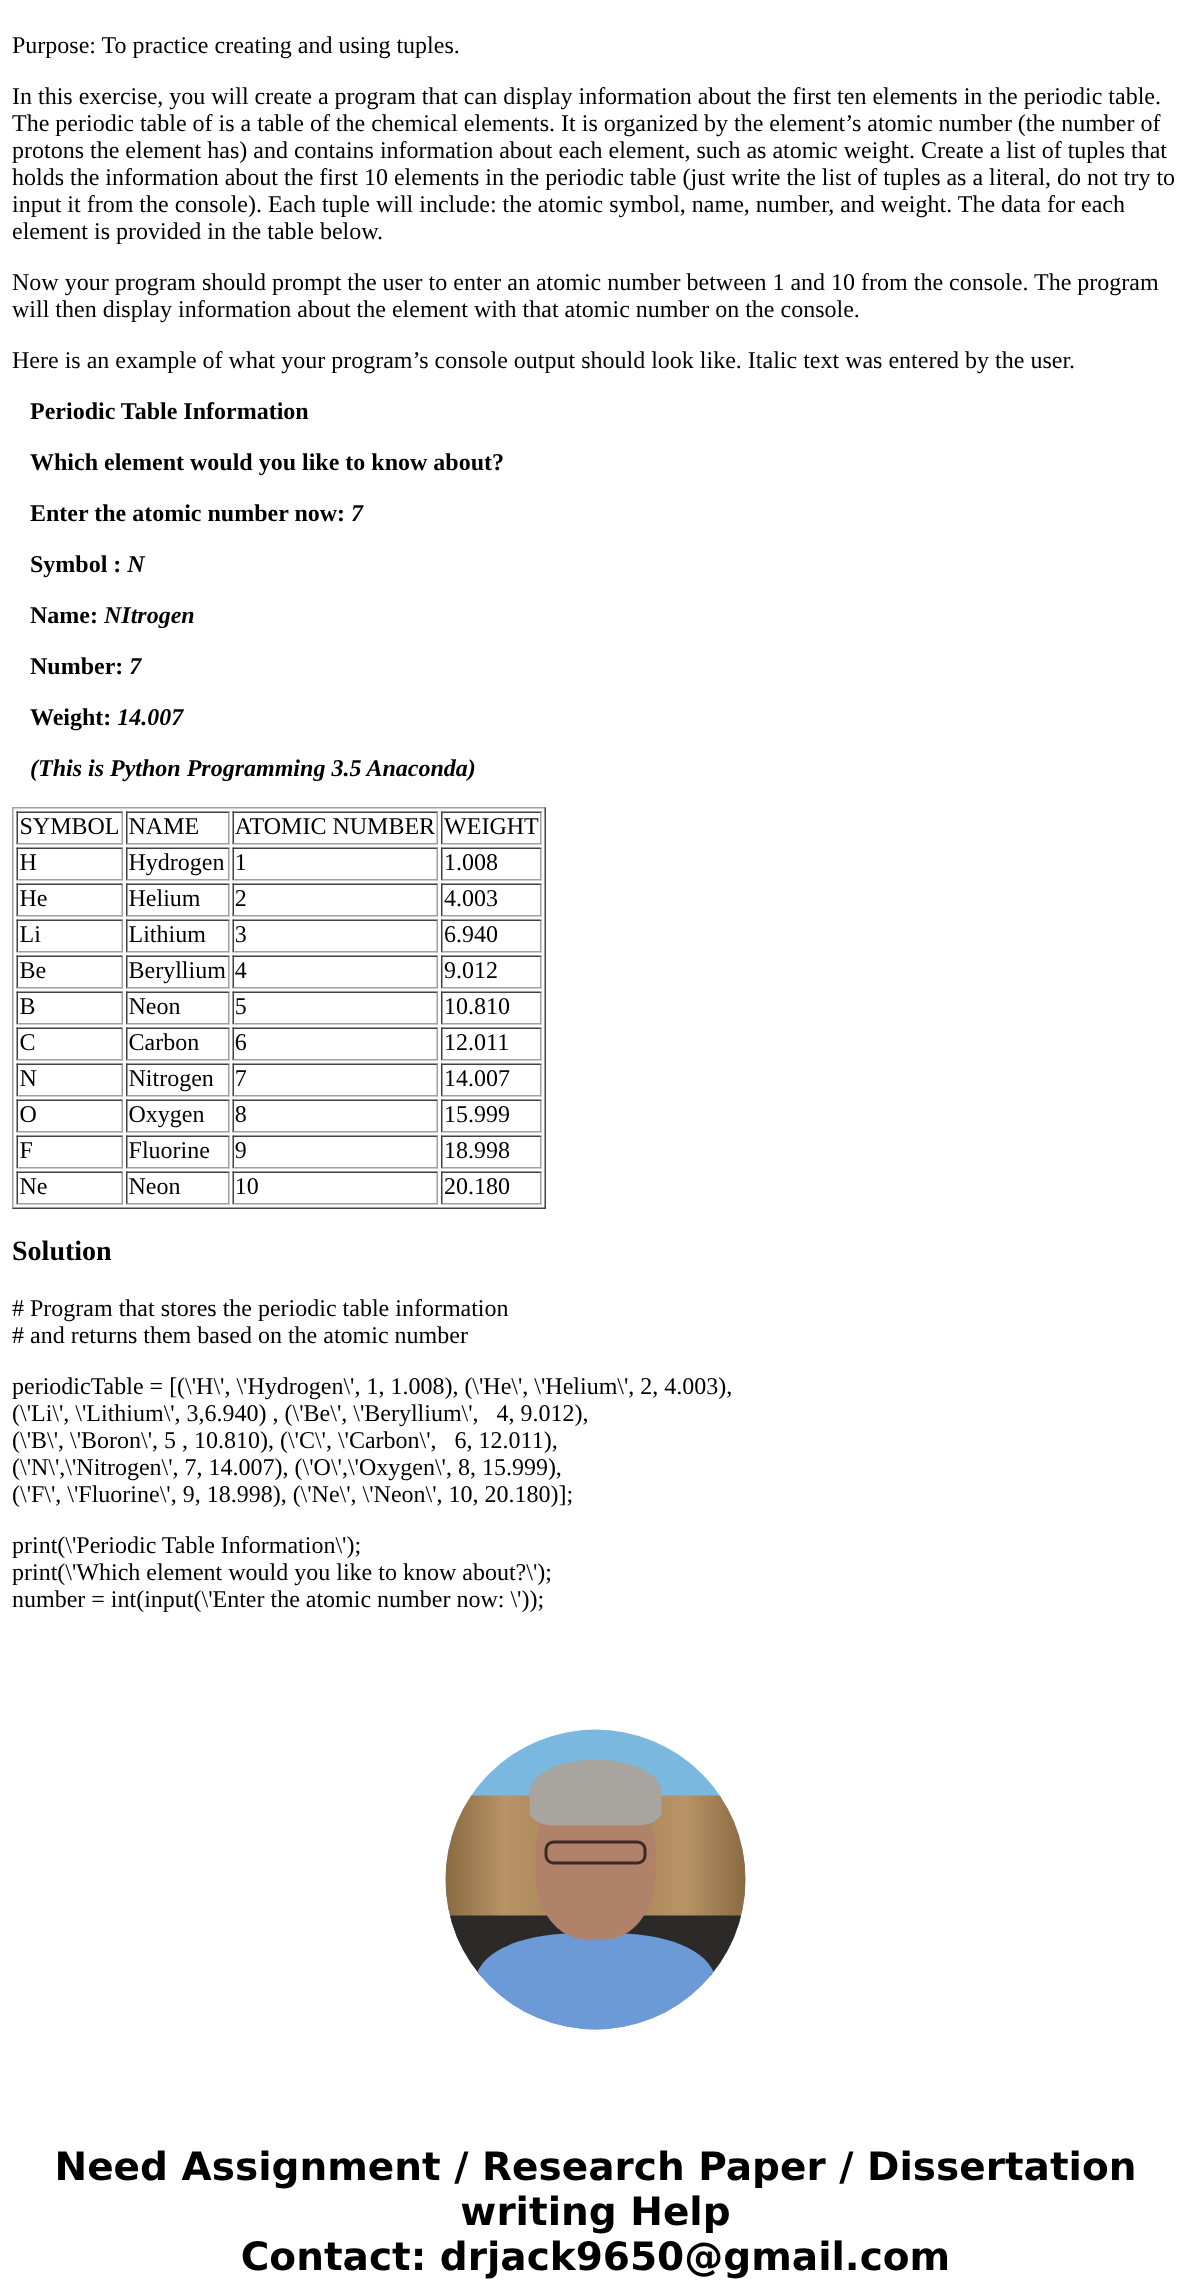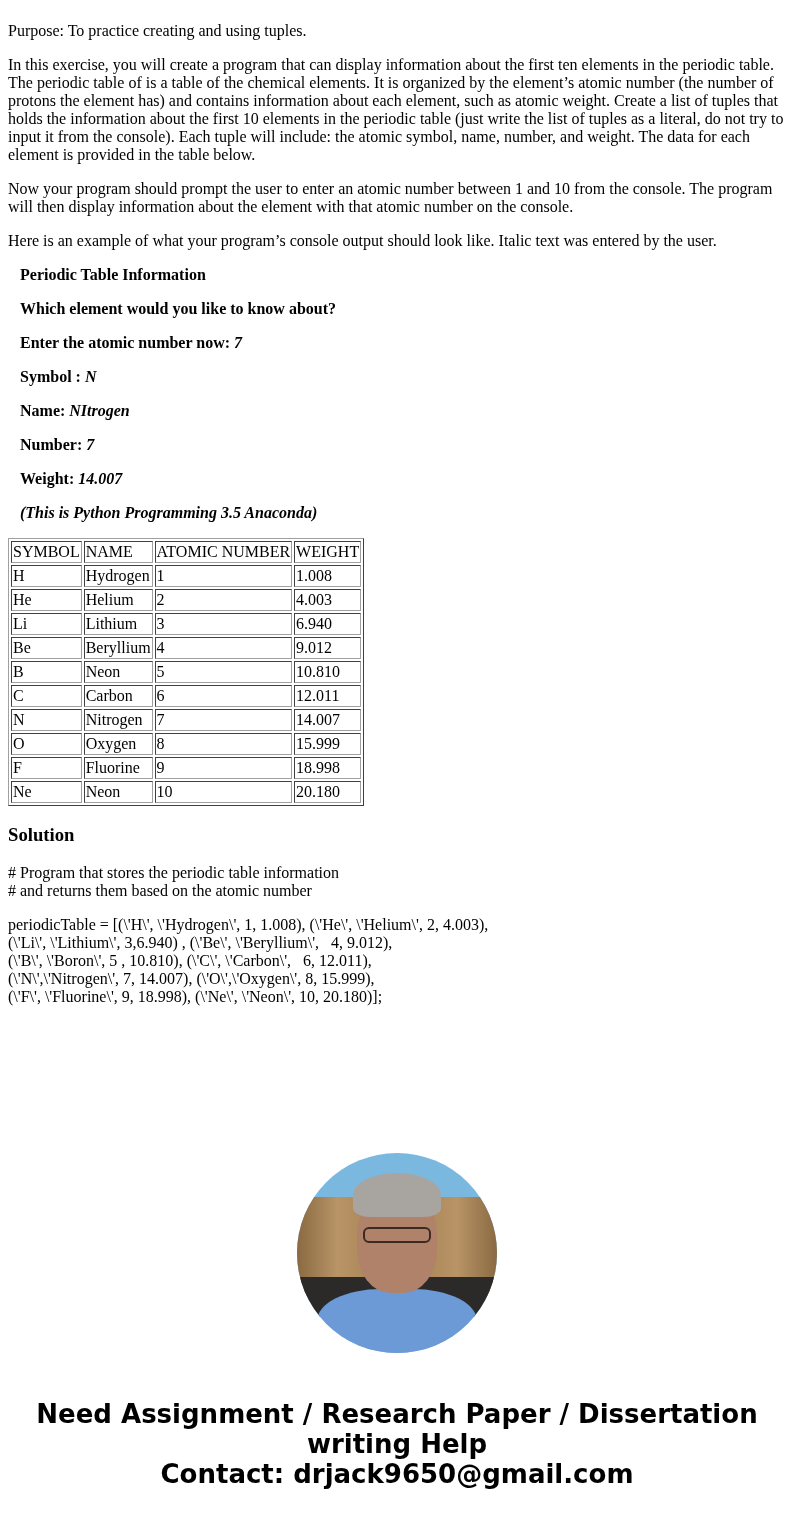--- a/index.html
+++ b/index.html
@@ -115,21 +115,21 @@
       left: 33%; top: 37%;
       width: 34%; height: 8%;
       border: 2px solid #3a2a22;
       border-radius: 6px;
       box-sizing: border-box;
     }
 
     .footer-ad {
       position: absolute;
       left: 0;
-      top: 1399px;
+      top: 1430px;
       width: 794px;
       text-align: center;
       font-family: "DejaVu Sans", sans-serif;
       font-weight: bold;
       font-size: 26px;
       line-height: 30px;
       color: #000000;
     }
     .footer-ad span { display: block; }
   </style>
@@ -231,20 +231,26 @@
   </div>
 
   <div class="code-block">
     <span class="code-line">periodicTable = [(\'H\', \'Hydrogen\', 1, 1.008), (\'He\', \'Helium\', 2, 4.003),</span>
     <span class="code-line">(\'Li\', \'Lithium\', 3,6.940) , (\'Be\', \'Beryllium\',   4, 9.012),</span>
     <span class="code-line">(\'B\', \'Boron\', 5 , 10.810), (\'C\', \'Carbon\',   6, 12.011),</span>
     <span class="code-line">(\'N\',\'Nitrogen\', 7, 14.007), (\'O\',\'Oxygen\', 8, 15.999),</span>
     <span class="code-line">(\'F\', \'Fluorine\', 9, 18.998), (\'Ne\', \'Neon\', 10, 20.180)];</span>
   </div>
 
+  <div class="code-block">
+    <span class="code-line">print(\'Periodic Table Information\');</span>
+    <span class="code-line">print(\'Which element would you like to know about?\');</span>
+    <span class="code-line">number = int(input(\'Enter the atomic number now: \'));</span>
+
+  </div>
 
 </div>
 
 <div class="avatar-wrap">
   <div class="bg-wall"></div>
   <div class="bg-dark"></div>
   <div class="shirt"></div>
   <div class="face"></div>
   <div class="hair"></div>
   <div class="glasses"></div>

